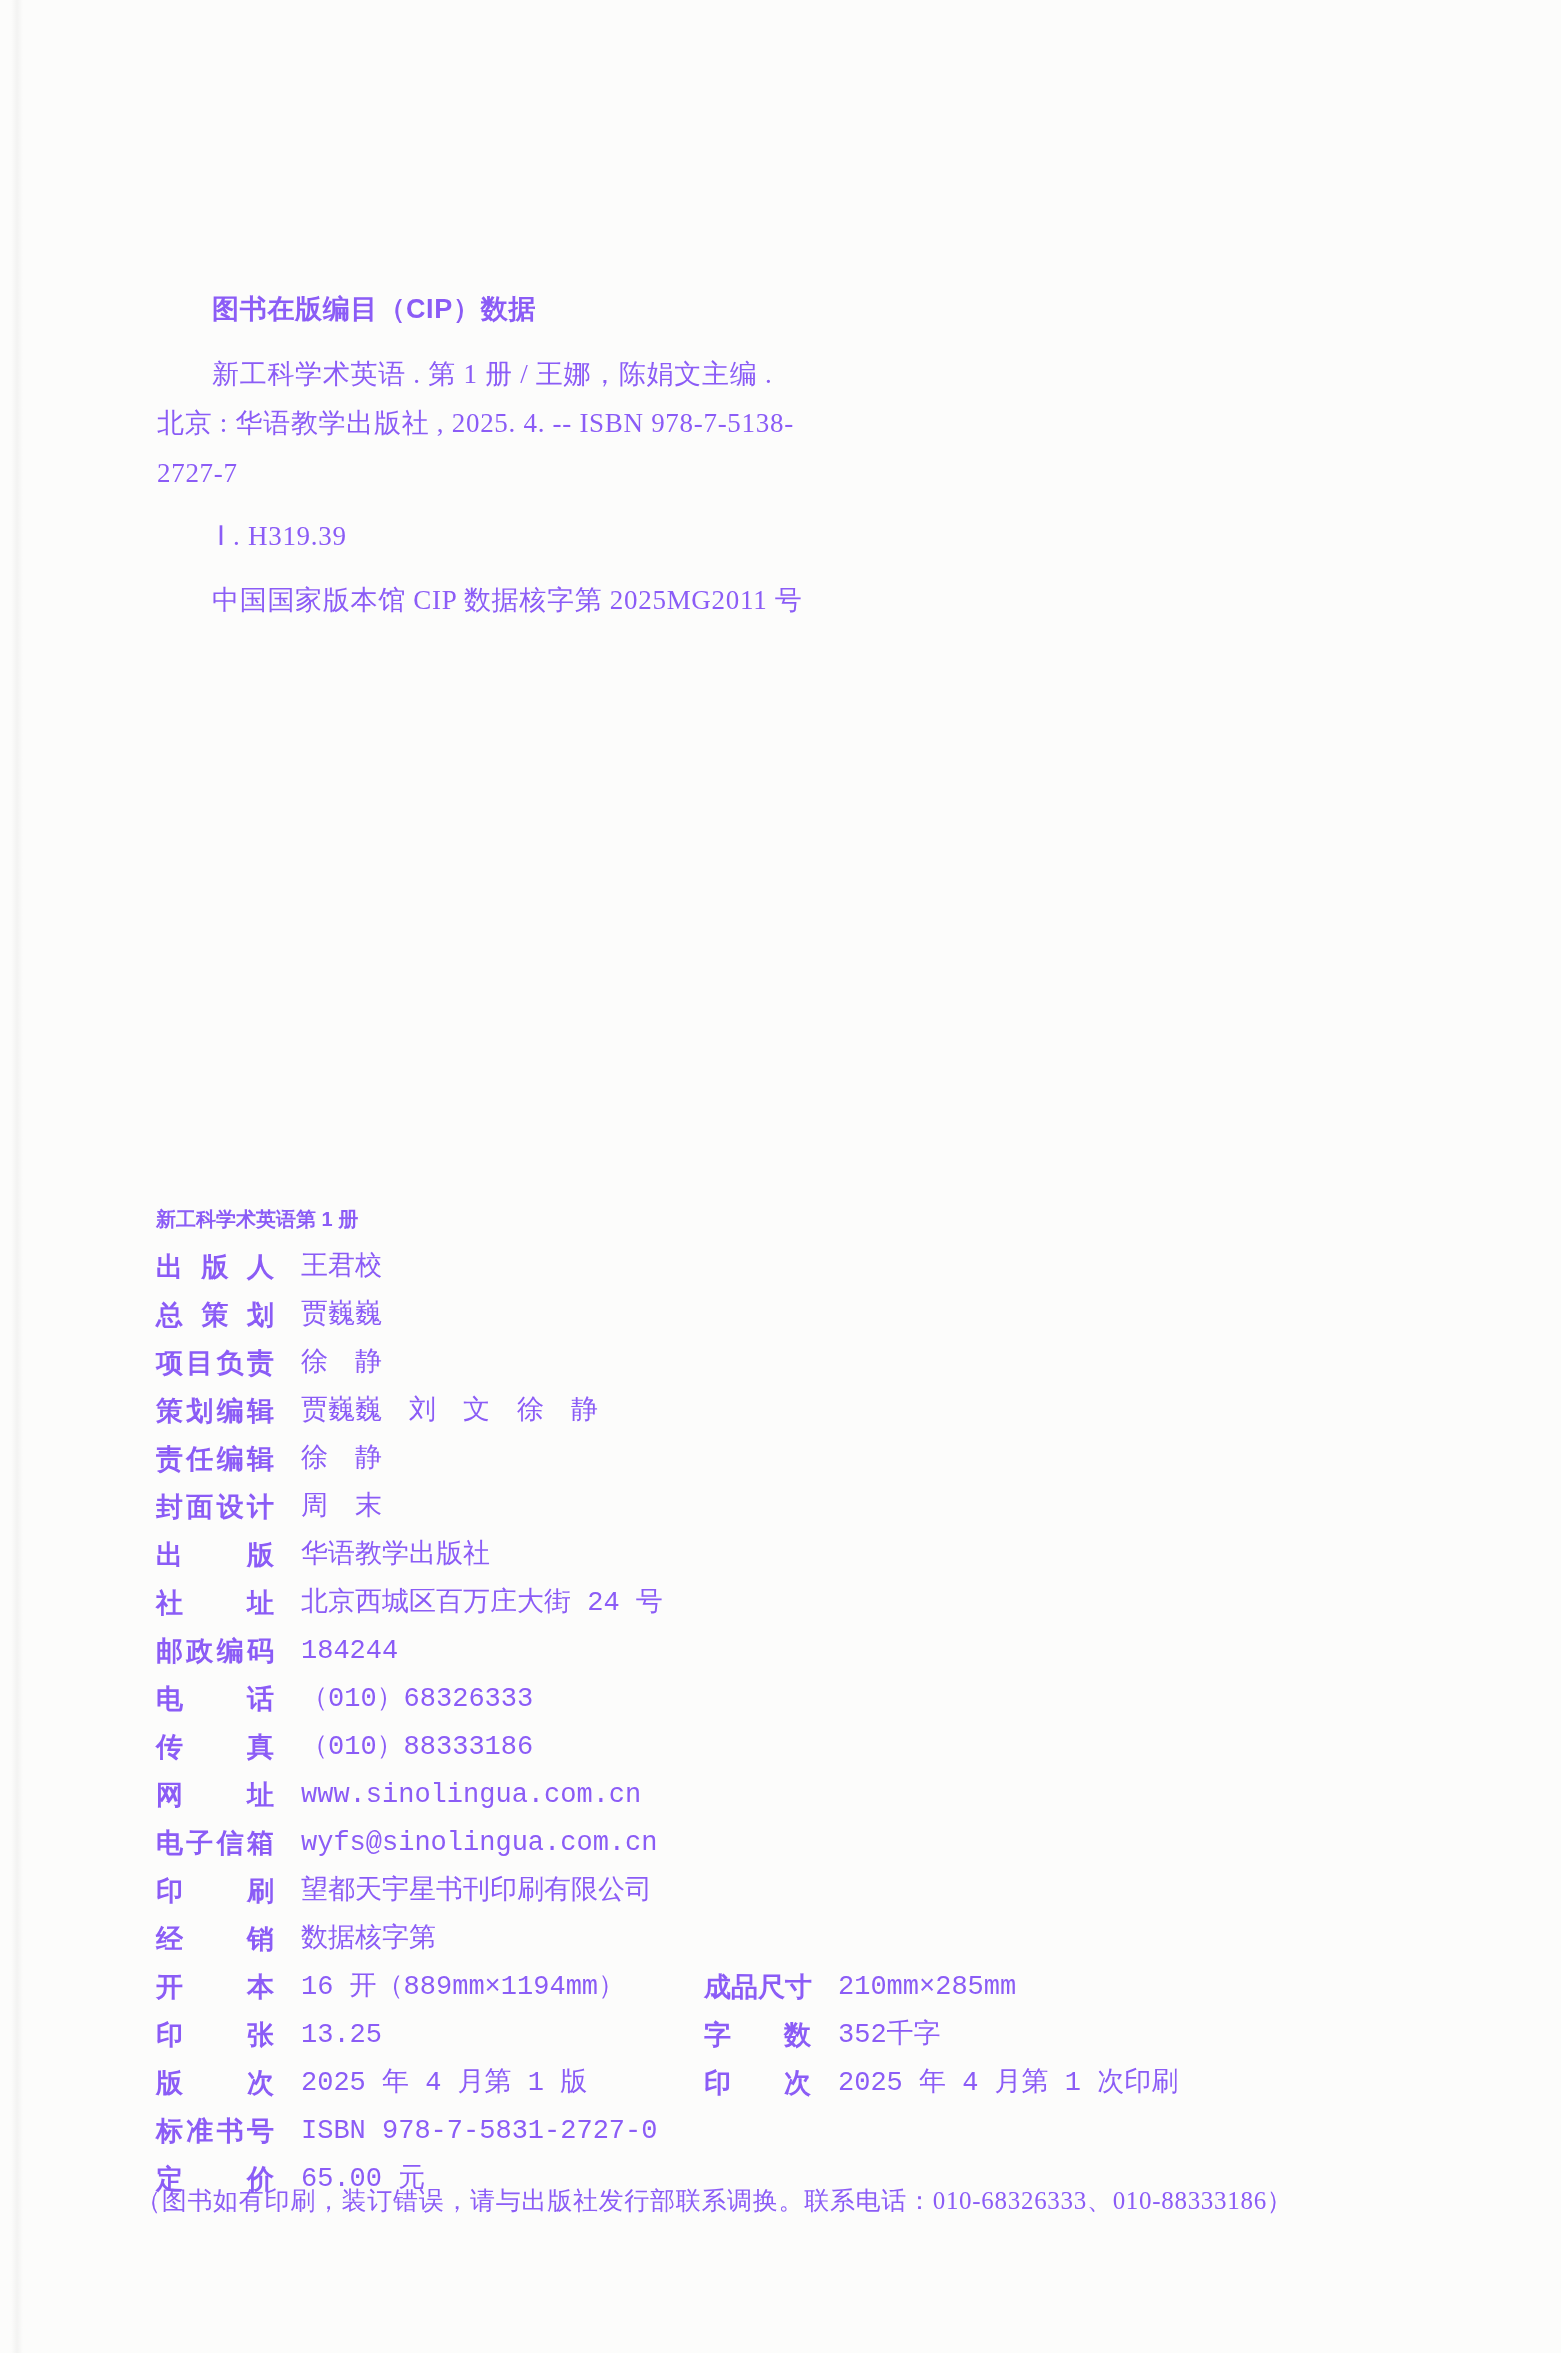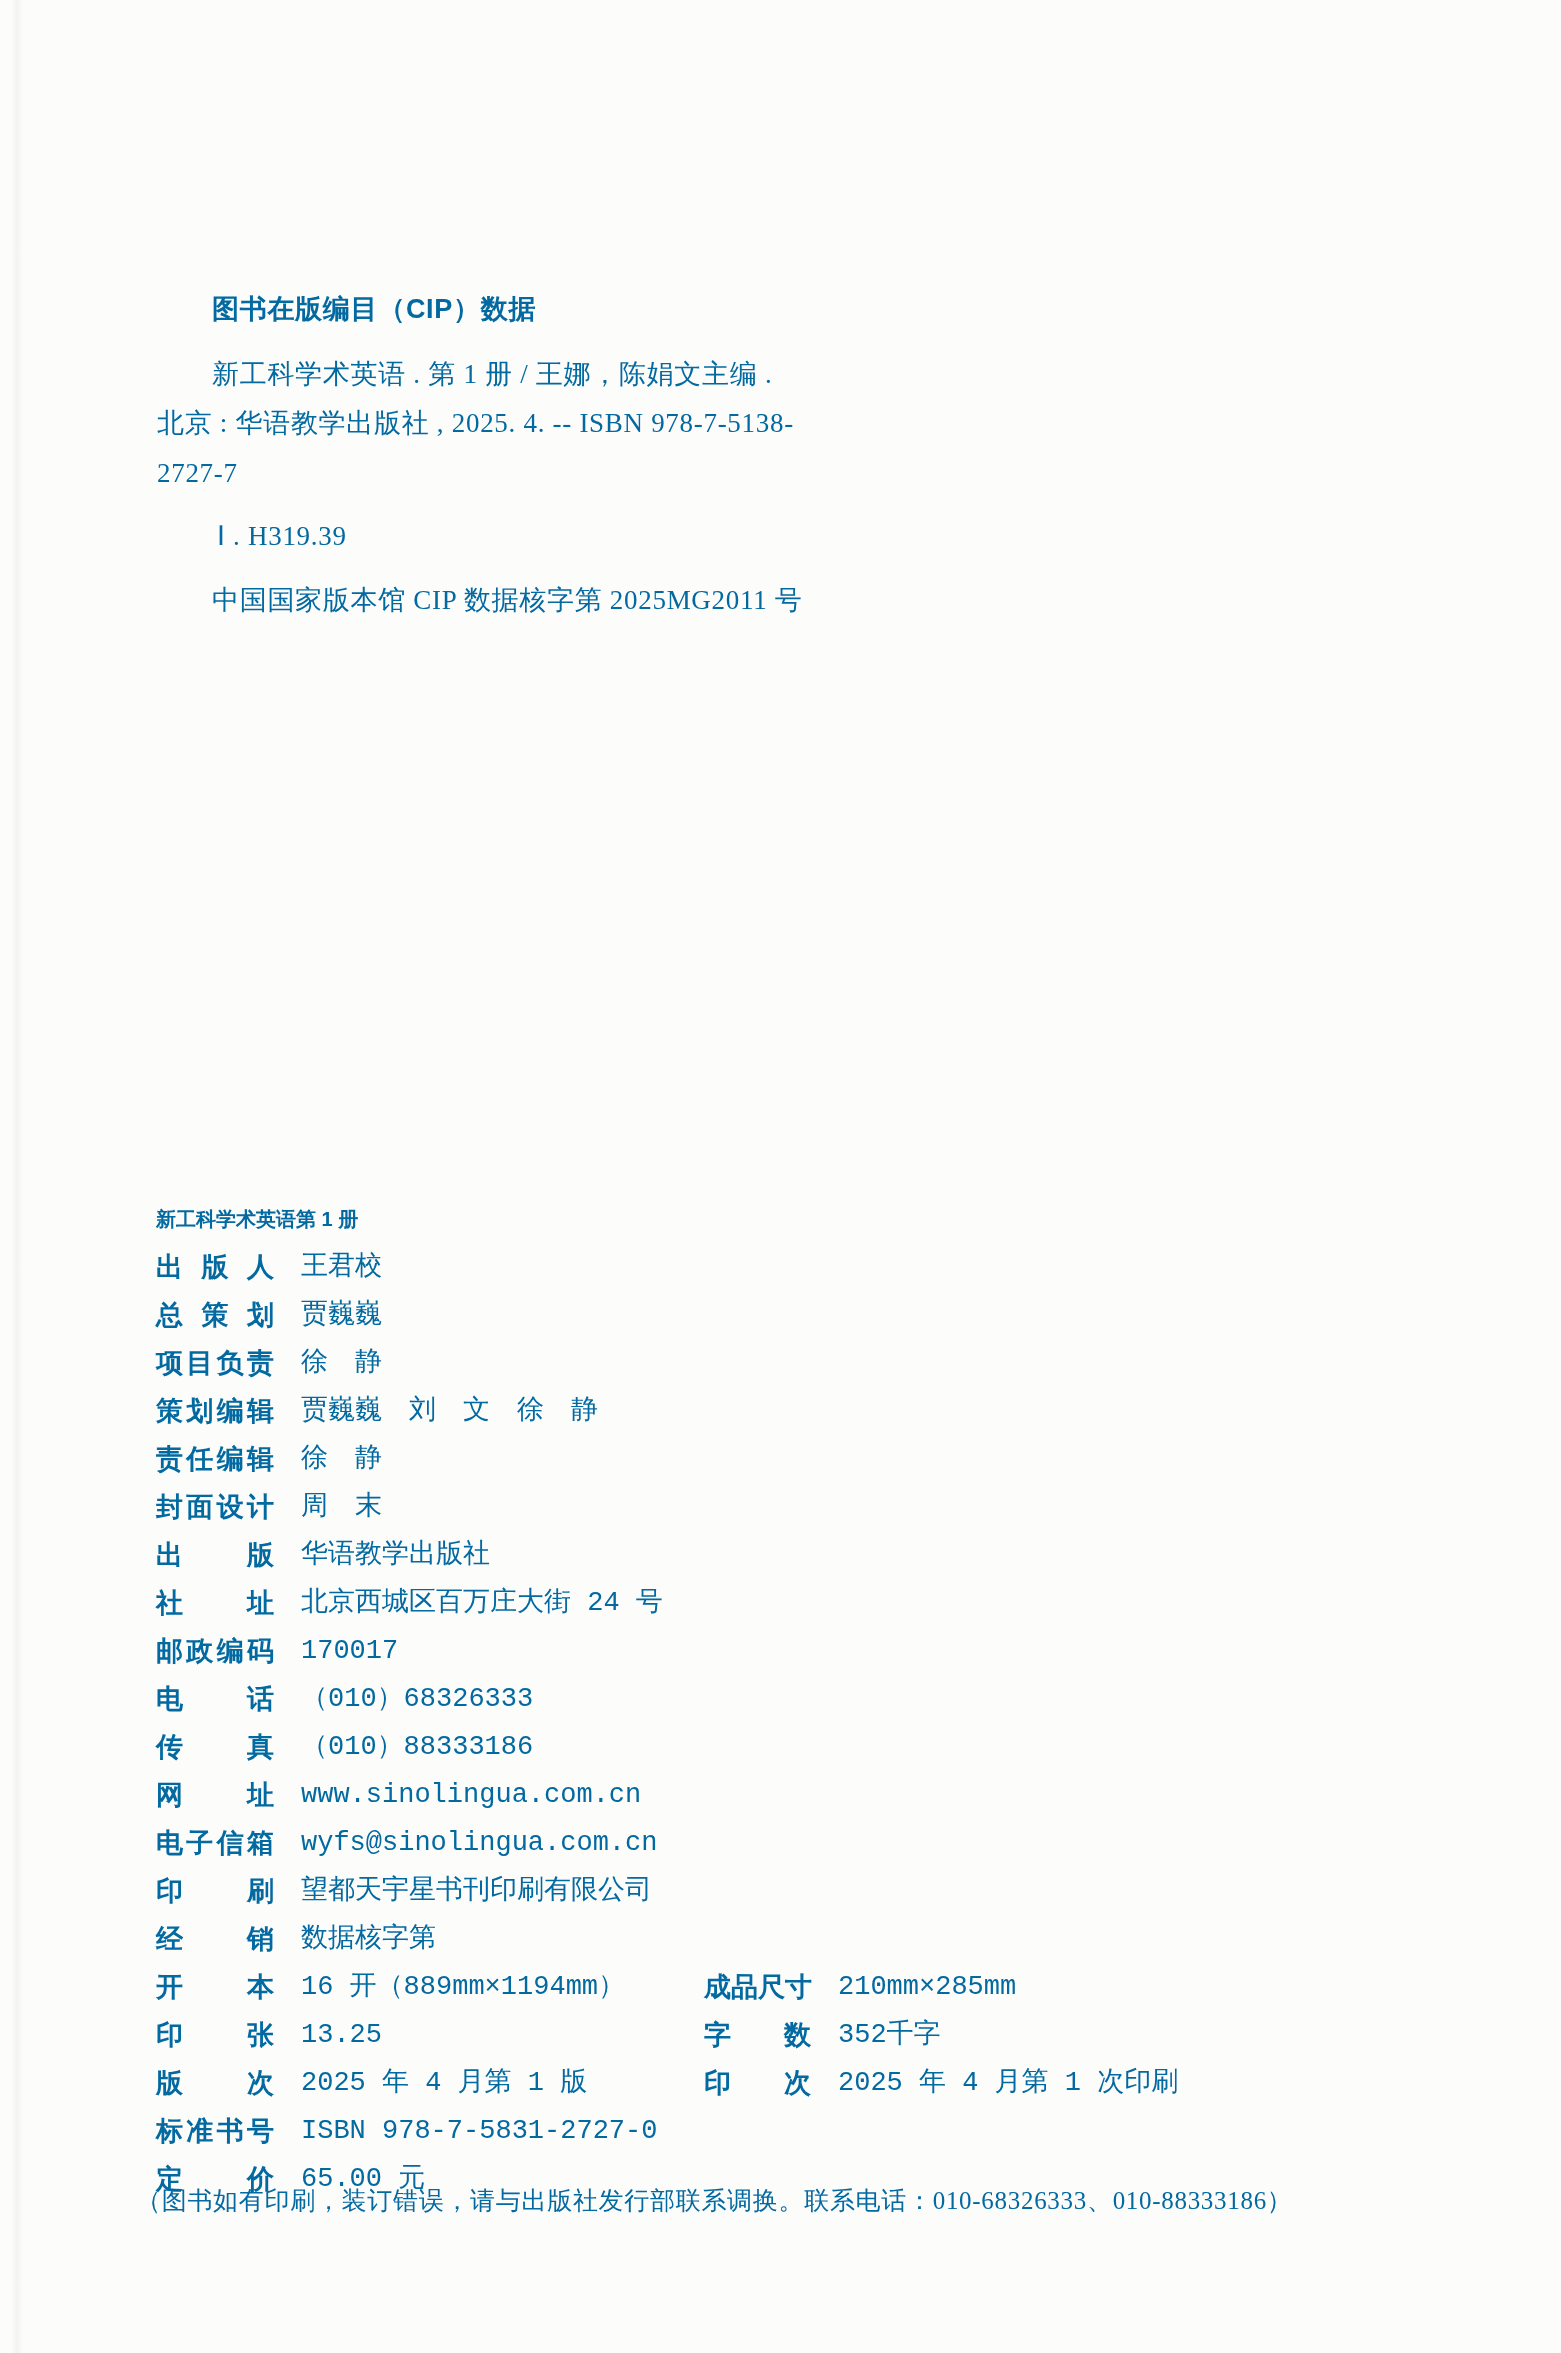--- a/index.html
+++ b/index.html
@@ -6,21 +6,21 @@
     margin: 0;
     padding: 0;
     background: #ffffff;
   }
   #page {
     position: relative;
     width: 1562px;
     height: 2354px;
     background: #fcfcfb;
     overflow: hidden;
-    color: #0369a1;
+    color: #8b5cf6;
     font-family: "Liberation Serif", serif;
     font-size: 27px;
     line-height: 31px;
   }
   
   .scan-streak {
     position: absolute;
     left: 11.4px; top: 0;
     width: 11.4px; height: 100%;
     background: linear-gradient(to right, rgba(0,0,0,0.00), rgba(0,0,0,0.035), rgba(0,0,0,0.00));
@@ -175,21 +175,21 @@
         </span>
       <span class="val">北京西城区百万庄大街 24 号</span>
     </div>
     <div class="c-row">
       <span class="lbl">
           <span>邮</span>
           <span>政</span>
           <span>编</span>
           <span>码</span>
         </span>
-      <span class="val">170017</span>
+      <span class="val">184244</span>
     </div>
     <div class="c-row">
       <span class="lbl">
           <span>电</span>
           <span>话</span>
         </span>
       <span class="val">（010）68326333</span>
     </div>
     <div class="c-row">
       <span class="lbl">

